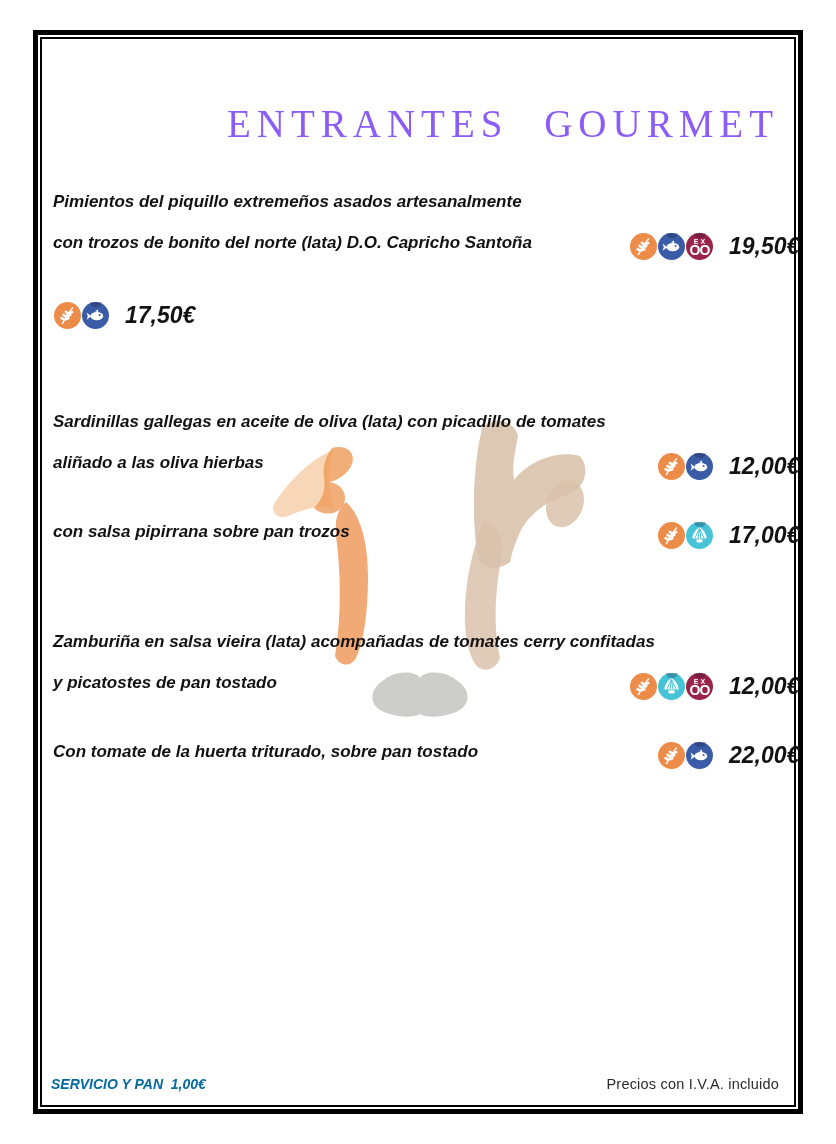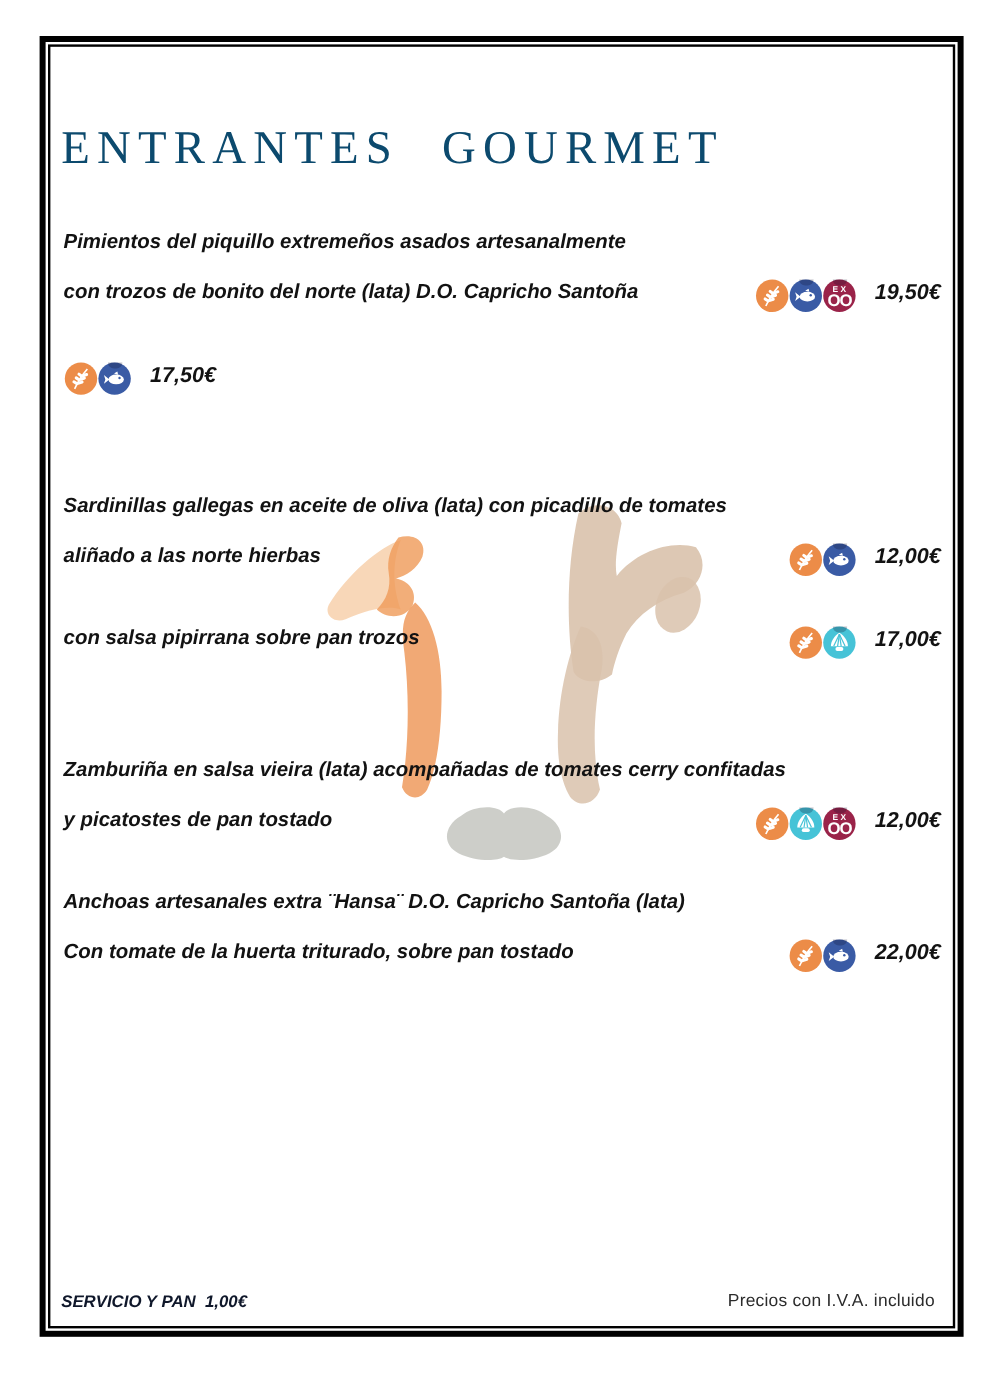--- a/index.html
+++ b/index.html
@@ -17,23 +17,23 @@
     border:2px solid #000;
   }
   .content{position:absolute;left:0;top:0;right:0;bottom:0;padding:0 15px 0 9px;}
   
   .watermark{
     position:absolute;left:268px;top:412px;width:320px;height:330px;z-index:1;
     pointer-events:none;
   }
   
   .title{
-    margin:62px 0 0 0;text-align:left;
+    margin:62px 0 0 0;text-align:right;
     font-family:"Liberation Serif",serif;font-weight:400;
-    font-size:39px;letter-spacing:6px;word-spacing:20px;color:#0c4a6e;
+    font-size:39px;letter-spacing:6px;word-spacing:20px;color:#8b5cf6;
     position:relative;z-index:3;
   }
   
   .items{margin-top:46px;position:relative;z-index:3;}
   .item{height:82px;margin-bottom:28px;margin-left:2px;}
   .line{height:41px;display:flex;align-items:flex-start;
     font-style:italic;font-weight:bold;font-size:17px;color:#121212;}
   .line .txt{flex:1;white-space:nowrap;}
   .icons{display:flex;align-items:center;margin-right:16px;}
   .icon{
@@ -45,27 +45,27 @@
   .icon.gluten{background:var(--c-gluten,#EC8C48);}
   .icon.fish{background:var(--c-fish,#3A5BA5);}
   .icon.mollusc{background:var(--c-mollusc,#46C3D7);}
   .icon.sulfites{background:var(--c-sulfites,#9A2349);}
   .cap::after{
     content:"";position:absolute;top:0;left:50%;margin-left:-6px;
     width:12px;height:5px;border-radius:0 0 6px 6px;background:rgba(10,10,40,.25);
   }
   .sx-top{font-size:7px;font-weight:bold;color:#fff;letter-spacing:2px;margin-left:2px;line-height:7px;font-style:normal;}
   .sx-bot{font-size:14px;font-weight:bold;color:#fff;letter-spacing:-1px;line-height:10px;font-style:normal;}
-  .price{width:50px;text-align:right;font-style:italic;font-weight:bold;font-size:18px;white-space:nowrap;}
+  .price{width:50px;text-align:right;font-style:italic;font-weight:bold;font-size:23px;white-space:nowrap;}
   
   .footer{
     position:absolute;left:9px;right:15px;bottom:13px;
     display:flex;justify-content:space-between;align-items:flex-end;z-index:3;
   }
-  .footer-left{font-style:italic;font-weight:bold;font-size:14px;color:#0f172a;white-space:pre;}
+  .footer-left{font-style:italic;font-weight:bold;font-size:14px;color:#0369a1;white-space:pre;}
   .footer-right{font-size:14.5px;color:#2b2b2b;letter-spacing:.2px;}
   .defs{position:absolute;width:0;height:0;overflow:hidden;}
 </style>
 </head>
 <body>
 
 <svg class="defs" aria-hidden="true">
   <symbol id="sym-wheat" viewBox="0 0 27 27">
     <path d="M8.2,22 C10.5,17 13.5,11.5 18.8,5.5" fill="none" stroke="#fff" stroke-width="1.4"></path>
     <g stroke="#fff" stroke-width="2.5" stroke-linecap="round">
@@ -155,21 +155,21 @@
             </span>
             <span class="price">17,50€</span>
           </div>
         </div>
 
         <div class="item">
           <div class="line">
             <span class="txt">Sardinillas gallegas en aceite de oliva (lata) con picadillo de tomates</span>
           </div>
           <div class="line">
-            <span class="txt">aliñado a las norte hierbas</span>
+            <span class="txt">aliñado a las oliva hierbas</span>
             <span class="icons">
               <span class="icon gluten">
                   <svg>
                     <use href="#sym-wheat"></use>
                   </svg>
                 </span>
               <span class="icon fish cap">
                   <svg>
                     <use href="#sym-fish"></use>
                   </svg>
@@ -219,23 +219,20 @@
                 <span class="sx-top">EX</span>
                 <span class="sx-bot">OO</span>
               </span>
             </span>
             <span class="price">12,00€</span>
           </div>
         </div>
 
         <div class="item">
           <div class="line">
-            <span class="txt">Anchoas artesanales extra ¨Hansa¨ D.O. Capricho Santoña (lata)</span>
-          </div>
-          <div class="line">
             <span class="txt">Con tomate de la huerta triturado, sobre pan tostado</span>
             <span class="icons">
               <span class="icon gluten">
                   <svg>
                     <use href="#sym-wheat"></use>
                   </svg>
                 </span>
               <span class="icon fish cap">
                   <svg>
                     <use href="#sym-fish"></use>

